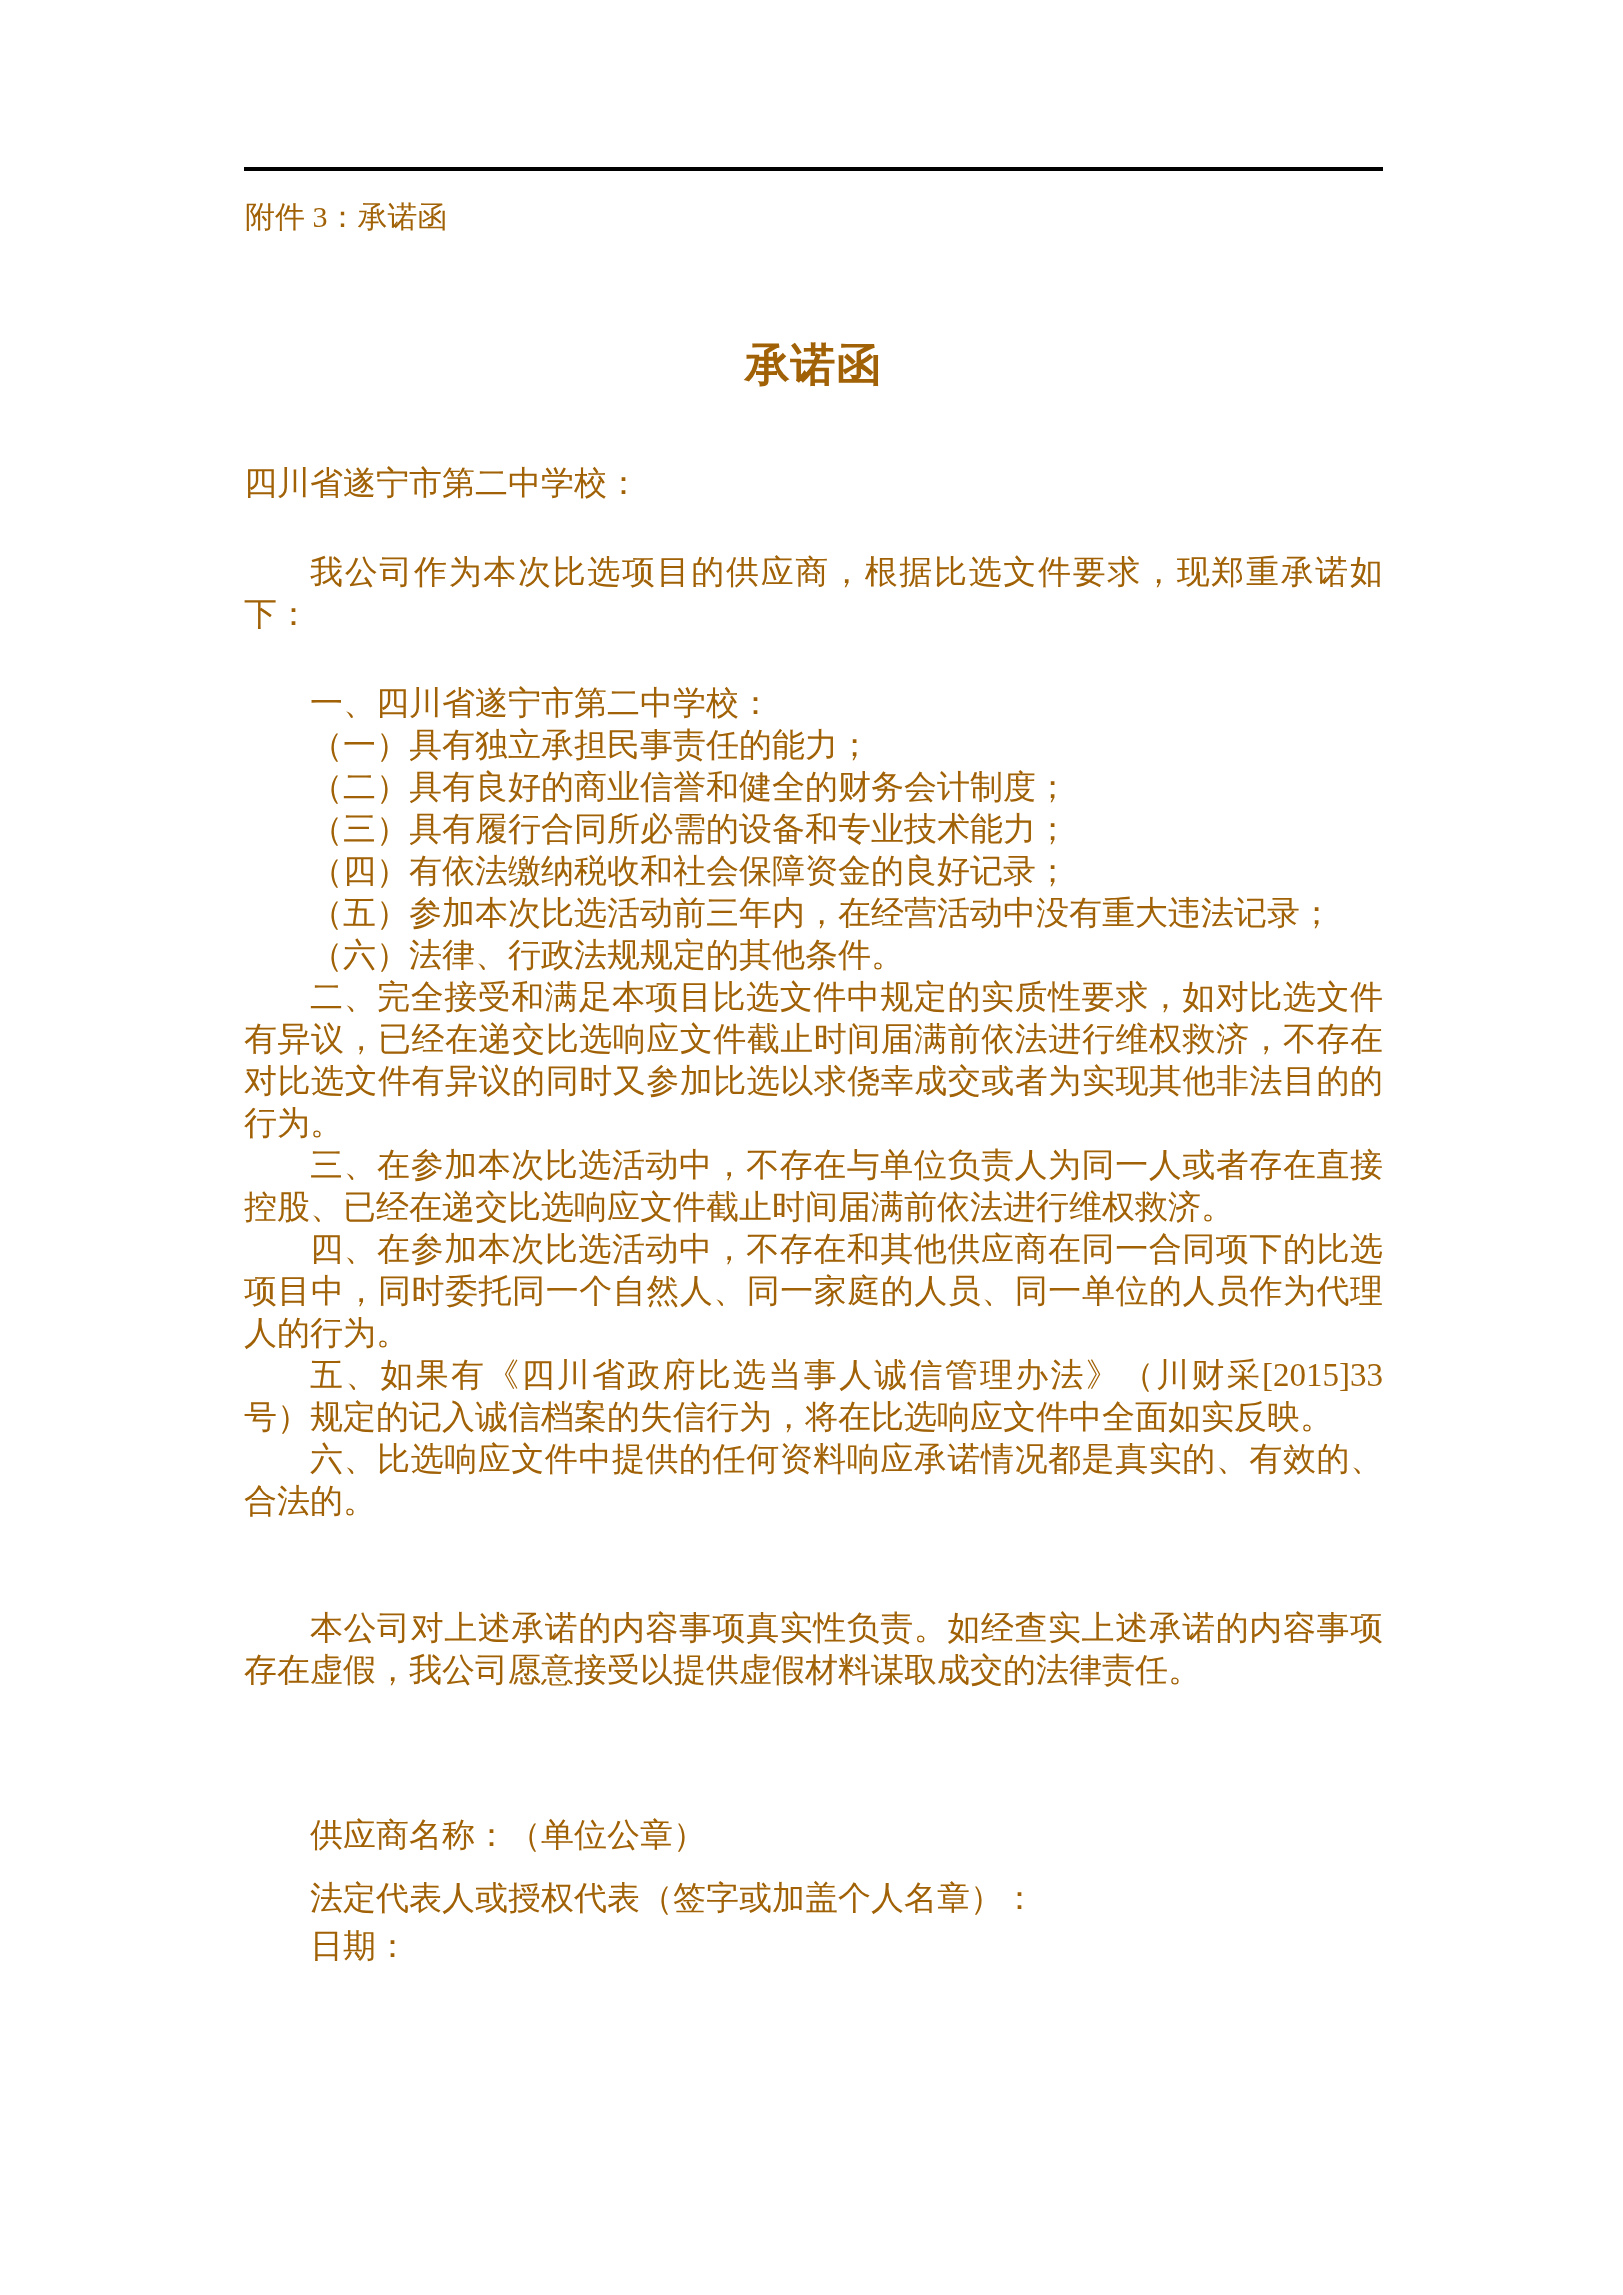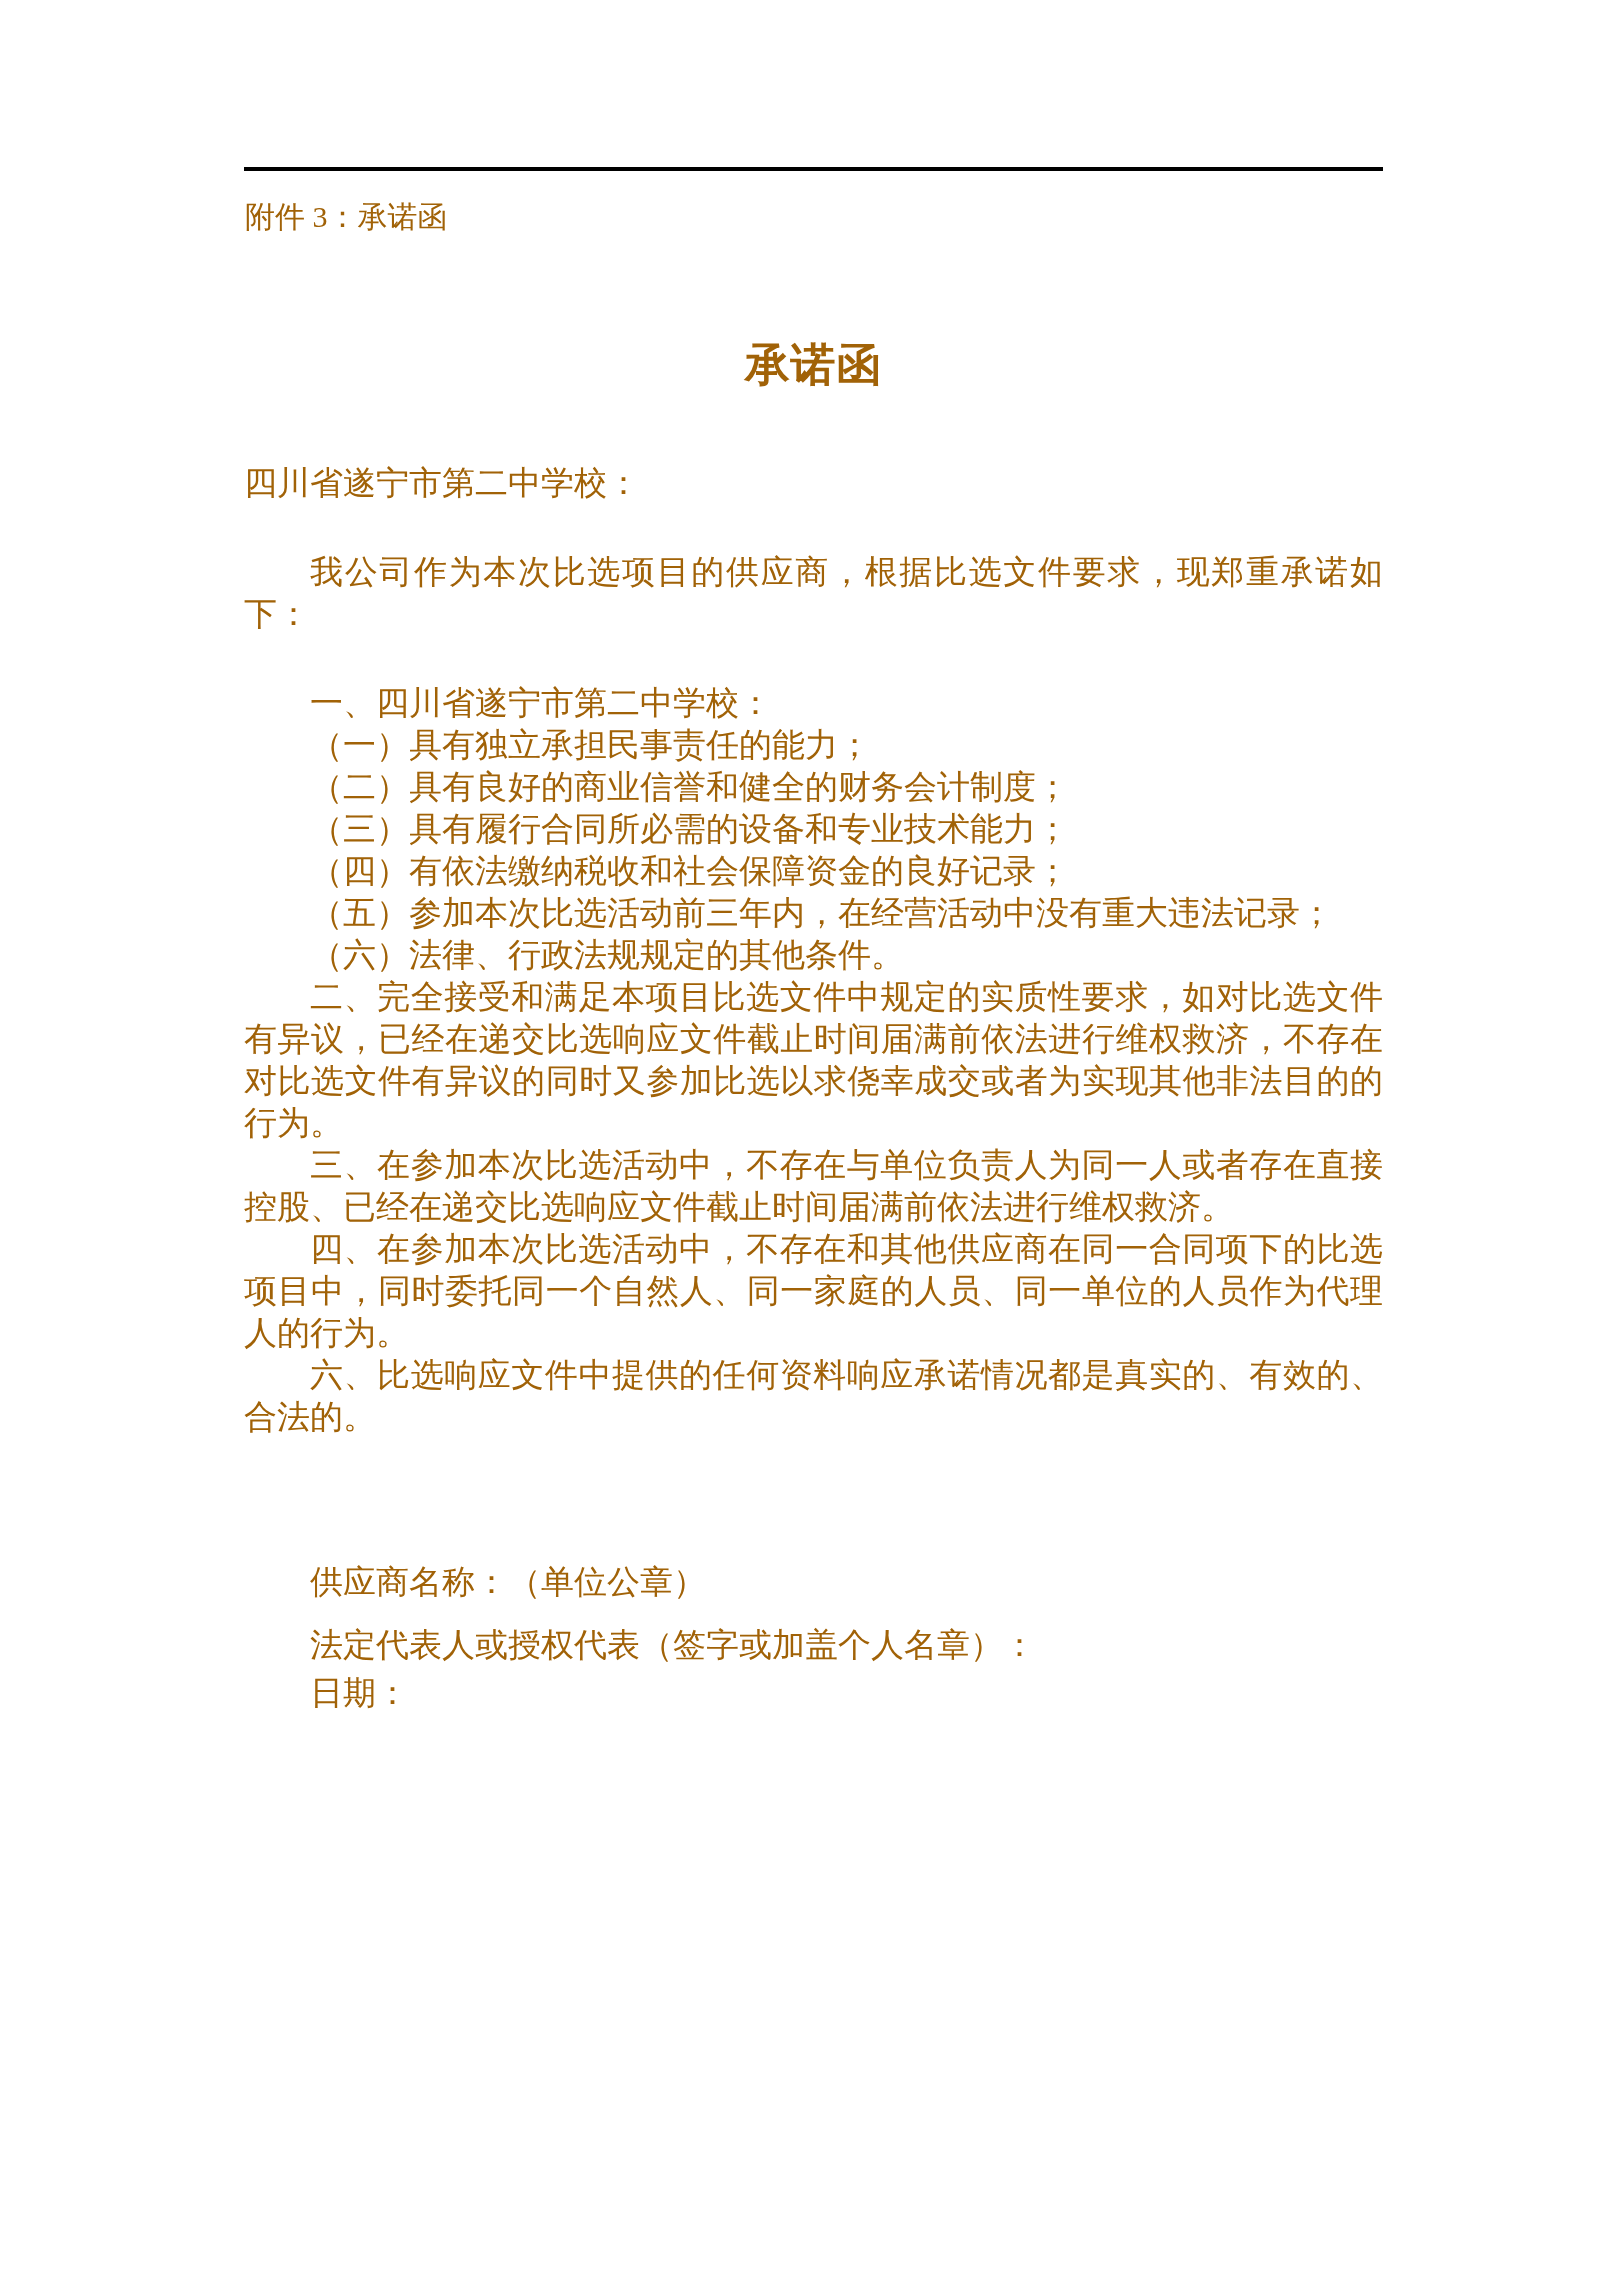--- a/index.html
+++ b/index.html
@@ -100,23 +100,25 @@
     <p class="indent">（五）参加本次比选活动前三年内，在经营活动中没有重大违法记录；</p>
 
     <p class="indent">（六）法律、行政法规规定的其他条件。</p>
 
     <p class="indent">二、完全接受和满足本项目比选文件中规定的实质性要求，如对比选文件有异议，已经在递交比选响应文件截止时间届满前依法进行维权救济，不存在对比选文件有异议的同时又参加比选以求侥幸成交或者为实现其他非法目的的行为。</p>
 
     <p class="indent">三、在参加本次比选活动中，不存在与单位负责人为同一人或者存在直接控股、已经在递交比选响应文件截止时间届满前依法进行维权救济。</p>
 
     <p class="indent">四、在参加本次比选活动中，不存在和其他供应商在同一合同项下的比选项目中，同时委托同一个自然人、同一家庭的人员、同一单位的人员作为代理人的行为。</p>
 
+    <p class="indent">五、如果有《四川省政府比选当事人诚信管理办法》（川财采[2015]33 号）规定的记入诚信档案的失信行为，将在比选响应文件中全面如实反映。</p>
 
     <p class="indent">六、比选响应文件中提供的任何资料响应承诺情况都是真实的、有效的、合法的。</p>
 
+    <p class="indent gap-close">本公司对上述承诺的内容事项真实性负责。如经查实上述承诺的内容事项存在虚假，我公司愿意接受以提供虚假材料谋取成交的法律责任。</p>
 
     <p class="indent gap-sign">供应商名称：（单位公章）</p>
 
     <p class="indent gap-rep">法定代表人或授权代表（签字或加盖个人名章）：</p>
 
     <p class="indent gap-date">日期：</p>
 
   </div>
 
 </div>

